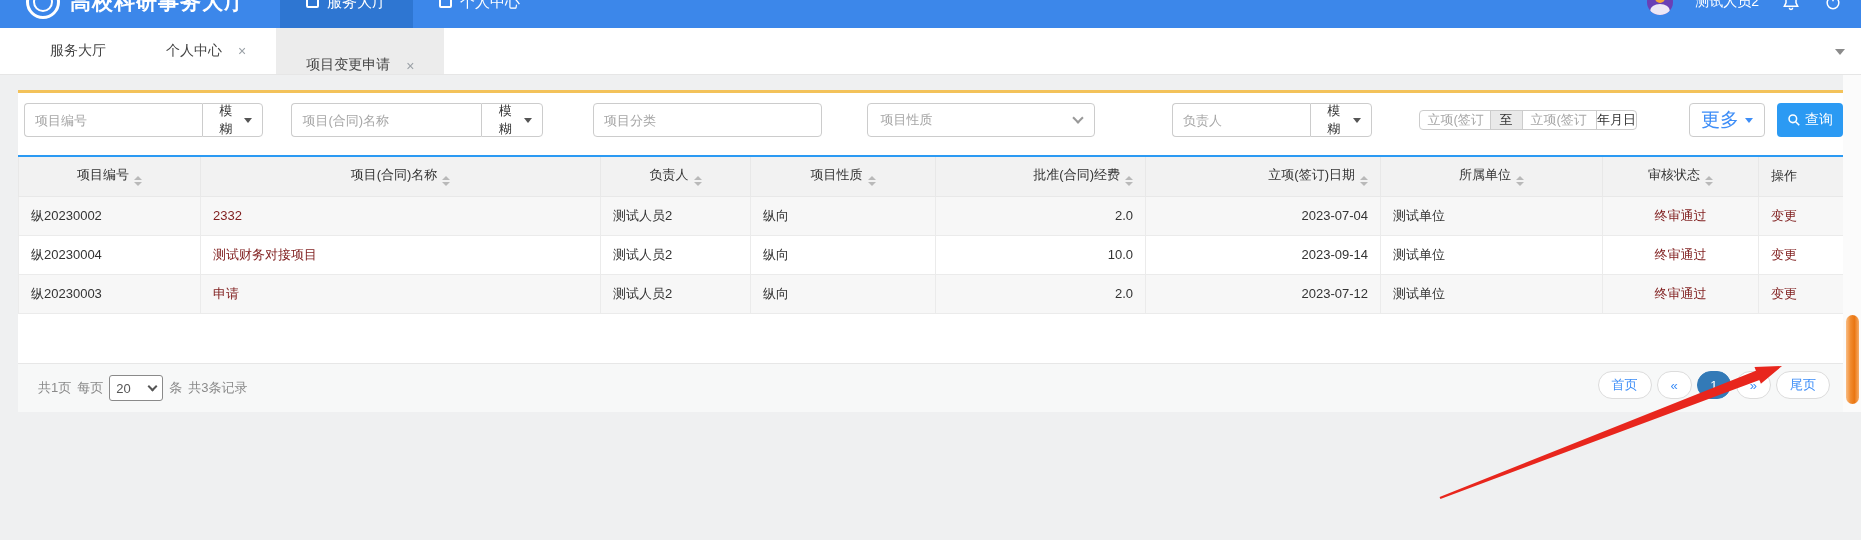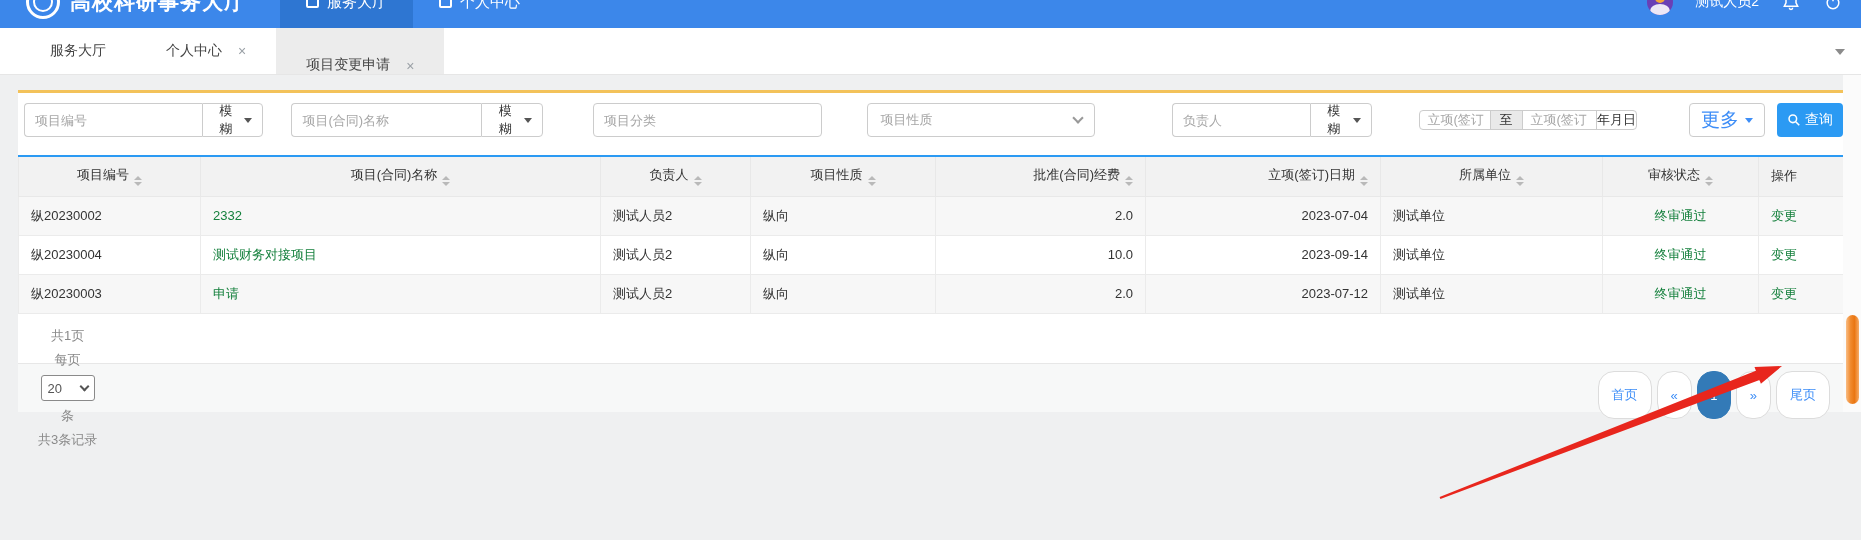--- a/index.html
+++ b/index.html
@@ -55,33 +55,33 @@
   .more-btn { height:34px; border:1px solid #ccc; border-radius:4px; background:#fff; color:#3e8ef7; font-size:19px; display:flex; align-items:center; gap:6px; padding:0 11px; cursor:pointer; white-space:nowrap; }
   .search-btn { height:34px; border:none; border-radius:4px; background:#2b9af3; color:#fff; font-size:14px; display:flex; align-items:center; gap:4px; padding:0 10px; cursor:pointer; white-space:nowrap; }
 
   
   table { width:100%; border-collapse:collapse; table-layout:fixed; margin-top:18px; font-size:13px; }
   thead tr { background:#f2f2f2; }
   th { height:40px; font-weight:normal; color:#333; border:1px solid #e8e8e8; border-top:2px solid #2b9af3; padding:0 12px; white-space:nowrap; overflow:hidden; }
   td { height:39px; border:1px solid #ebebeb; padding:0 12px; color:#333; white-space:nowrap; overflow:hidden; }
   tr.striped { background:#f7f7f7; }
   .al { text-align:left; } .ac { text-align:center; } .ar { text-align:right; }
-  td a { color:#15803d; text-decoration:none; cursor:pointer; }
+  td a { color:#7f1d1d; text-decoration:none; cursor:pointer; }
   .sorter { display:inline-flex; flex-direction:column; gap:2px; margin-left:5px; vertical-align:-1px; }
   .sorter i { display:block; width:0; height:0; border-left:4px solid transparent; border-right:4px solid transparent; }
   .sorter .up { border-bottom:4px solid #b9b9b9; }
   .sorter .dn { border-top:4px solid #b9b9b9; }
 
   
   .pagebar { position:absolute; left:0; right:0; bottom:0; height:49px; background:#f7f8f8; border-top:1px solid #e7e7e7; display:flex; align-items:center; padding-left:20px; font-size:13px; color:#8a8a8a; }
-  .pagebar .grp { display:flex; align-items:center; gap:6px;flex-direction:column; }
+  .pagebar .grp { display:flex; align-items:center; gap:6px; }
   .size-select { width:54px; height:24px; border:1px solid #8a8a8a; border-radius:3px; background:#fff; display:flex; align-items:center; justify-content:space-between; padding:12px 6px; color:#555; cursor:pointer; }
   .size-select .chev { width:7px; height:7px; border-color:#555; }
   .pg-buttons { position:absolute; right:13px; top:7px; display:flex; gap:5px; }
-  .pg-btn { min-width:34px; height:48px; border:1px solid #dcdcdc; border-radius:16px; background:#fff; color:#3e8ef7; font-size:13px; display:flex; align-items:center; justify-content:center; padding:0 13px; cursor:pointer; }
+  .pg-btn { min-width:34px; height:28px; border:1px solid #dcdcdc; border-radius:16px; background:#fff; color:#3e8ef7; font-size:13px; display:flex; align-items:center; justify-content:center; padding:0 13px; cursor:pointer; }
   .pg-btn.active { background:#337ab7; border-color:#337ab7; color:#fff; padding:0; width:33px; }
 
   
   .arrow-svg { position:absolute; left:0; top:0; pointer-events:none; z-index:50; }
   .scroll-track { position:absolute; right:0; top:75px; width:18px; height:337px; background:#fbfbfb; }
   .scroll-thumb { position:absolute; left:1846px; top:315px; width:13px; height:89px; border-radius:7px; z-index:60; cursor:pointer;
     background:linear-gradient(90deg,#f9bd85 0%,#f08a2e 35%,#ea7612 65%,#f6ab66 100%); }
 </style>
 </head>
 <body>

